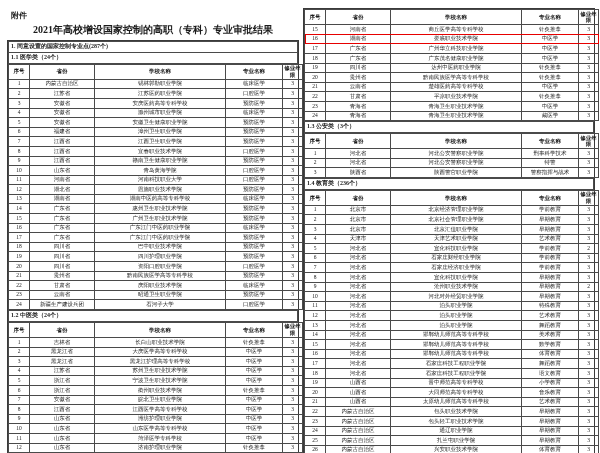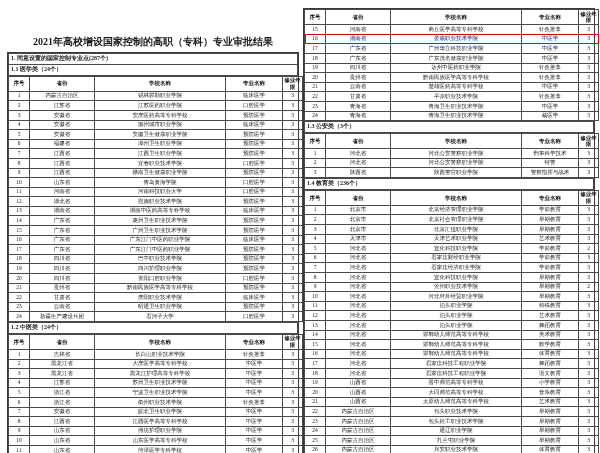--- a/index.html
+++ b/index.html
@@ -2,41 +2,42 @@
 <html><head>
 <meta charset="utf-8">
 <style>
   html,body{margin:0;padding:0;background:#ffffff;}
   .canvas{position:relative;width:600px;height:453px;background:#ffffff;overflow:hidden;
           font-family:"Liberation Serif","DejaVu Serif",serif;color:#1b1b1b;}
   .page{position:absolute;top:0;width:292px;}
   .page1{left:7px;}
   .page2{left:303px;}
   .attach{font-weight:bold;font-size:8px;padding:10px 0 1px 4px;}
-  .doc-title{font-weight:bold;font-size:10px;text-align:center;letter-spacing:0px;padding:1px 0 3px 0;margin-top:34px;}
+  .doc-title{font-weight:bold;font-size:10px;text-align:center;letter-spacing:0px;padding:1px 0 3px 0;}
   .pad-top{height:8px;}
   table{border-collapse:collapse;width:100%;table-layout:fixed;}
   .tblwrap{border:1.2px solid #3a3a3a;}
   td,th{border:0.8px solid #4a4a4a;font-size:5.5px;line-height:7.4px;padding:0.6px 1px;
         text-align:center;overflow:hidden;white-space:nowrap;font-weight:normal;}
   th{font-weight:bold;white-space:normal;word-break:break-all;line-height:6.5px;}
   .barcell{text-align:left;font-weight:bold;font-size:6px;padding:1.2px 2px;white-space:nowrap;}
   .c0{width:18px;}
   .c1{width:62px;}
   .c2{width:128px;}
   .c3{width:54px;}
   .c4{width:17px;}
   tr.hl{outline:1.6px solid #e60000;outline-offset:-1px;position:relative;}
 </style>
 </head>
 <body>
 
 <div class="canvas">
 
   <div class="page page1">
+    <div class="attach">附件</div>
     <div class="doc-title">2021年高校增设国家控制的高职（专科）专业审批结果</div>
 
     <div class="tblwrap">
       <table>
         <tbody>
             <tr>
           <td class="barcell" colspan="5">1. 同意设置的国家控制专业点(287个)</td>
         </tr>
         <tr>
           <td class="barcell" colspan="5">1.1 医学类（24个）</td>

